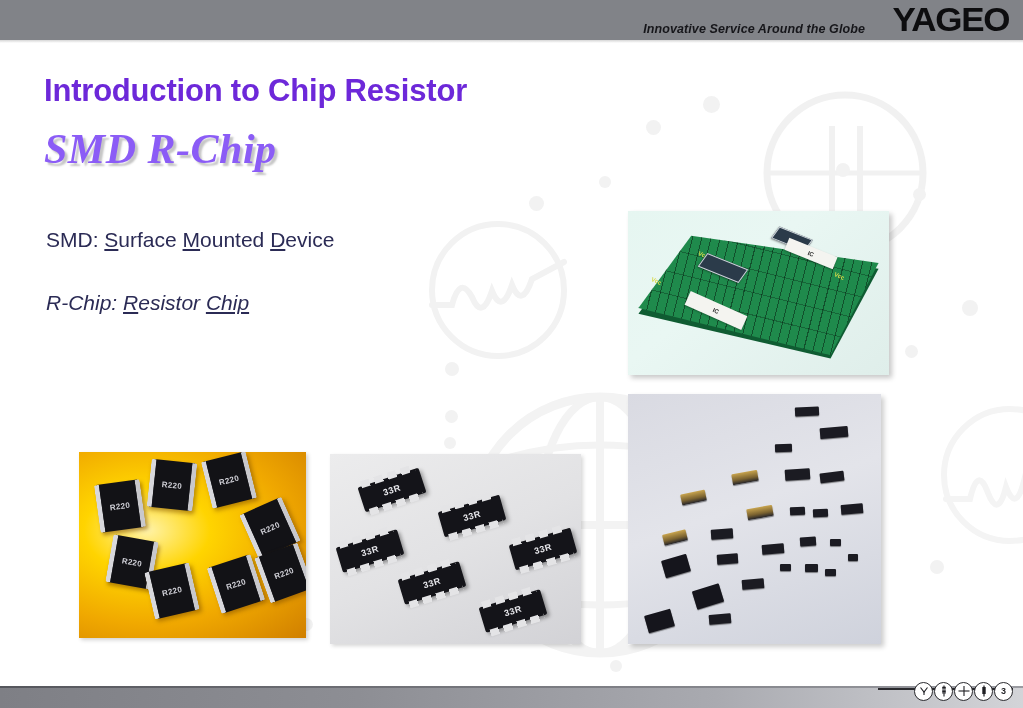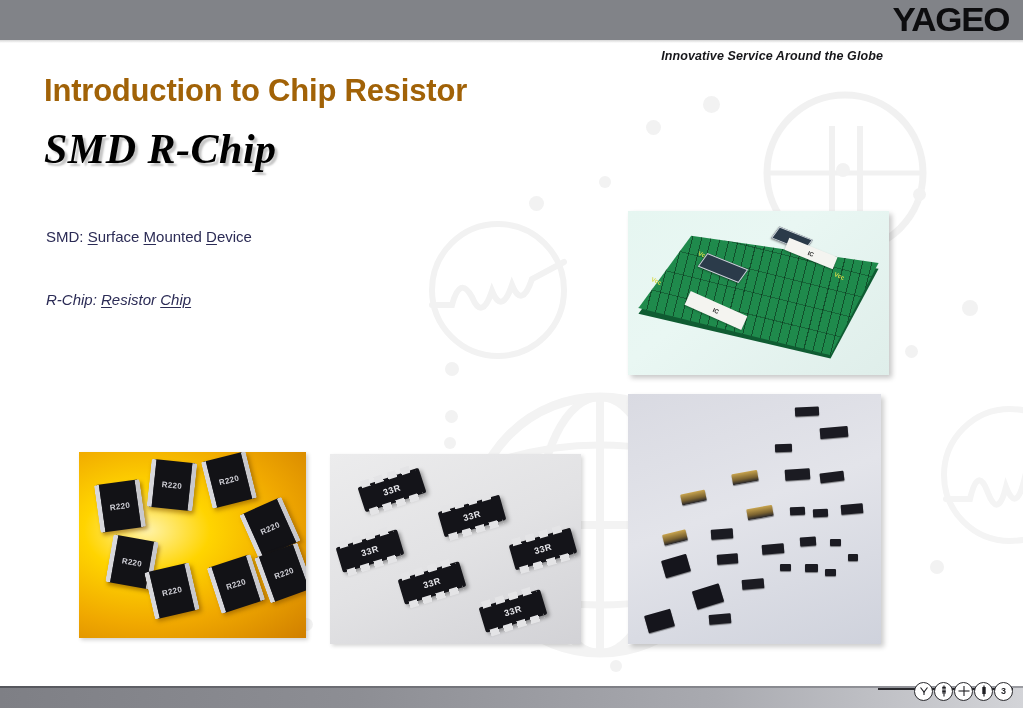--- a/index.html
+++ b/index.html
@@ -13,38 +13,38 @@
 
   
   .wm{position:absolute;pointer-events:none;}
   .wm svg{display:block;}
   .wm-dot{position:absolute;border-radius:50%;background:#f2f2f2;pointer-events:none;}
 
   
   .header{position:absolute;left:0;top:0;width:1023px;height:40px;background:#818388;}
   .header-shadow{position:absolute;left:0;top:40px;width:1023px;height:3px;
      background:linear-gradient(to bottom, rgba(0,0,0,.16), rgba(0,0,0,0));}
-  .tagline{position:absolute;right:140px;top:22px;
+  .tagline{position:absolute;right:158px;top:22px;
      font-style:italic;font-weight:bold;font-size:12.5px;color:#16161a;
-     letter-spacing:.1px;white-space:nowrap;margin-top:27px;}
+     letter-spacing:.1px;white-space:nowrap;}
   .logo{position:absolute;right:14px;top:3px;
      font-weight:bold;font-size:33px;line-height:34px;color:#0d0d0f;
      letter-spacing:-1.2px;transform:scaleX(1.06);transform-origin:right top;
      white-space:nowrap;font-family:"Liberation Sans", sans-serif;}
 
   
   .title{position:absolute;left:44px;top:73px;
-     font-size:31px;font-weight:bold;color:#a16207;white-space:nowrap;letter-spacing:-.2px;}
+     font-size:31px;font-weight:bold;color:#6d28d9;white-space:nowrap;letter-spacing:-.2px;}
   .subtitle{position:absolute;left:44px;top:125px;
      font-family:"Liberation Serif", serif;font-style:italic;font-weight:bold;
-     font-size:42px;color:#000000;white-space:nowrap;letter-spacing:.5px;
+     font-size:42px;color:#8b5cf6;white-space:nowrap;letter-spacing:.5px;
      text-shadow:3px 3px 2px rgba(150,150,150,.55);}
 
   
-  .body-line{position:absolute;left:46px;font-size:15px;color:#2b2b55;white-space:nowrap;}
+  .body-line{position:absolute;left:46px;font-size:21px;color:#2b2b55;white-space:nowrap;}
   .l1{top:228px;}
   .l2{top:291px;font-style:italic;}
   .u{text-decoration:underline;text-underline-offset:2px;}
 
   
   .photo{position:absolute;overflow:hidden;}
 
   
   #photo-pcb{left:628px;top:211px;width:261px;height:164px;
      background:linear-gradient(140deg,#e6f6f1 0%,#e9f7f3 40%,#dfeeea 100%);

